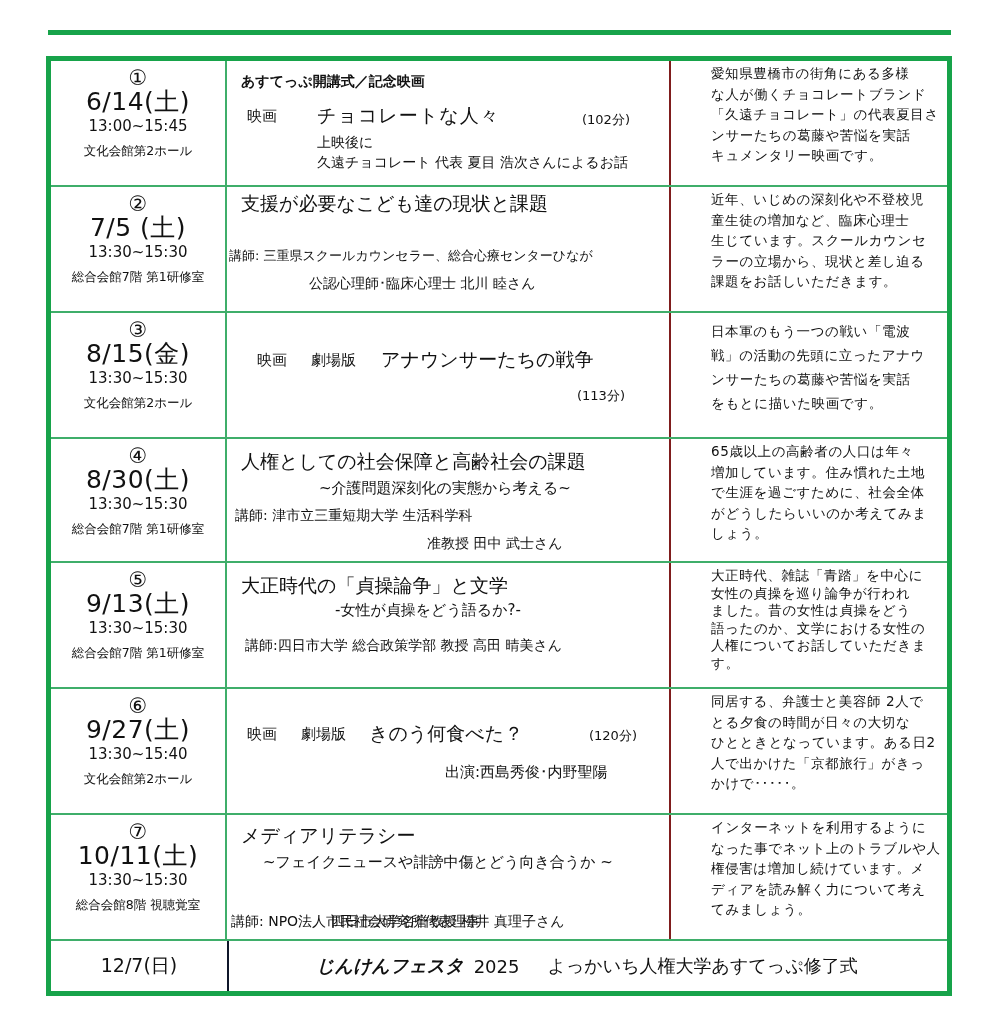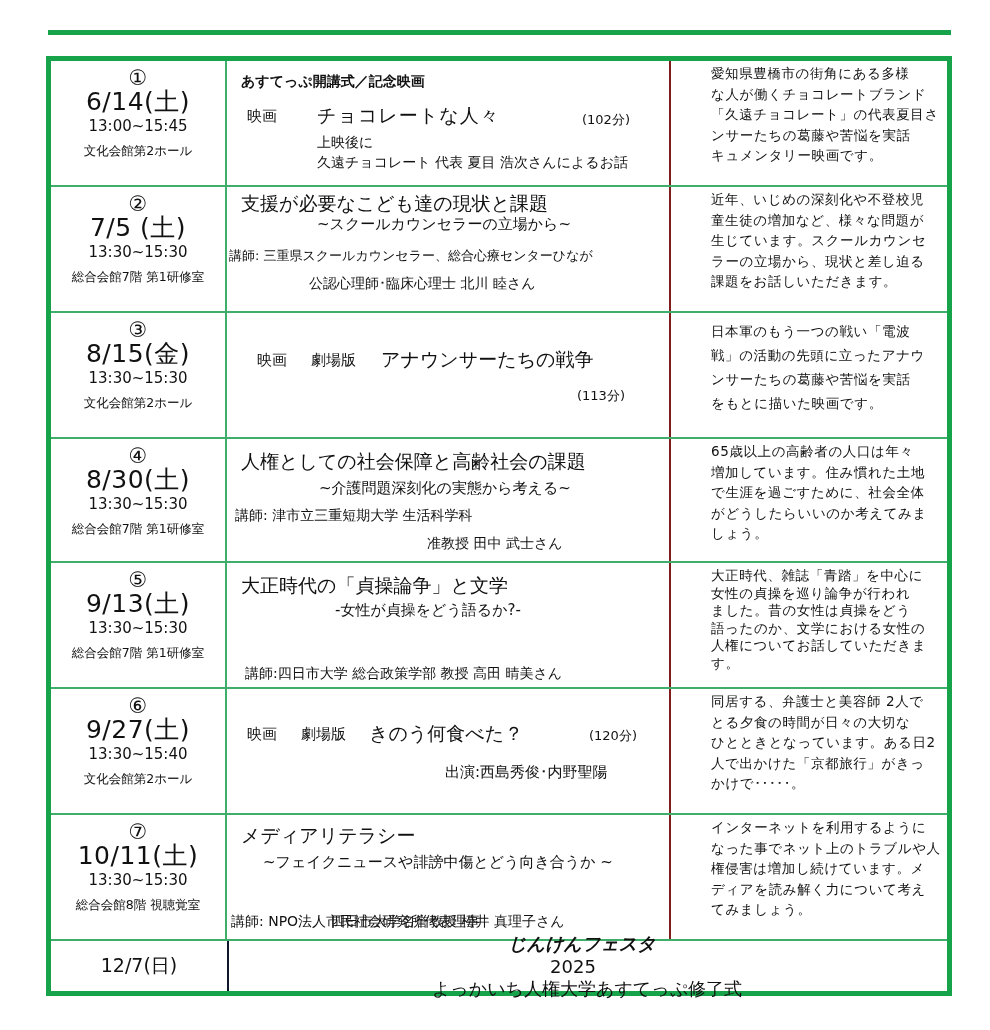--- a/index.html
+++ b/index.html
@@ -18,21 +18,21 @@
   .date { font-size:25px; line-height:26px; letter-spacing:0.5px; }
   .time { font-size:15px; line-height:22px; }
   .venue { font-size:12.5px; line-height:18px; margin-top:5px; }
   .abs { position:absolute; white-space:nowrap; }
   .bold { font-weight:bold; }
   .t-lg { font-size:19px; }
   .t-md { font-size:15px; }
   .t-sm { font-size:14px; }
   .t-xs { font-size:13px; }
   .final-date { position:absolute; left:0; width:176px; top:0; bottom:0; display:flex; align-items:center; justify-content:center; font-size:19px; border-right:2px solid #0f172a; }
-  .final-main { position:absolute; left:176px; right:0; top:0; bottom:0; display:flex; align-items:center; justify-content:center; font-size:18px;flex-direction:column; }
+  .final-main { position:absolute; left:176px; right:0; top:0; bottom:0; display:flex; align-items:center; justify-content:center; font-size:18px; }
   .final-main .fes { font-weight:bold; font-style:italic; margin-right:10px; }
   .final-main .year { margin-right:28px; }
 </style>
 </head>
 <body>
 
 <div class="top-rule"></div>
 
 <div class="schedule">
 
@@ -62,27 +62,26 @@
 
   <div class="row" style="top:126px;height:126px;">
     <div class="cell c-date">
       <div class="num">②</div>
       <div class="date">7/5 (土)</div>
       <div class="time">13:30~15:30</div>
       <div class="venue">総合会館7階 第1研修室</div>
     </div>
     <div class="cell c-main">
       <div class="abs t-lg" style="left:14px;top:4px;">支援が必要なこども達の現状と課題</div>
-      <div class="abs t-md" style="left:90px;top:28px;">~スクールカウンセラーの立場から~</div>
       <div class="abs t-xs" style="left:2px;top:60px;">講師: 三重県スクールカウンセラー、総合心療センターひなが</div>
       <div class="abs t-sm" style="left:82px;top:88px;">公認心理師･臨床心理士  北川  睦さん</div>
     </div>
     <div class="cell c-desc">
       <div>近年、いじめの深刻化や不登校児</div>
-      <div>童生徒の増加など、様々な問題が</div>
+      <div>童生徒の増加など、臨床心理士</div>
       <div>生じています。スクールカウンセ</div>
       <div>ラーの立場から、現状と差し迫る</div>
       <div>課題をお話しいただきます。</div>
     </div>
   </div>
 
   <div class="row" style="top:252px;height:126px;">
     <div class="cell c-date">
       <div class="num">③</div>
       <div class="date">8/15(金)</div>
@@ -128,21 +127,21 @@
   <div class="row" style="top:502px;height:126px;">
     <div class="cell c-date">
       <div class="num">⑤</div>
       <div class="date">9/13(土)</div>
       <div class="time">13:30~15:30</div>
       <div class="venue">総合会館7階 第1研修室</div>
     </div>
     <div class="cell c-main">
       <div class="abs t-lg" style="left:14px;top:10px;">大正時代の「貞操論争」と文学</div>
       <div class="abs t-md" style="left:80px;top:38px;margin-left:28px;">-女性が貞操をどう語るか?-</div>
-      <div class="abs t-sm" style="left:18px;top:74px;margin-top:28px;">講師:四日市大学  総合政策学部  教授   高田  晴美さん</div>
+      <div class="abs t-sm" style="left:18px;top:74px;">講師:四日市大学  総合政策学部  教授   高田  晴美さん</div>
     </div>
     <div class="cell c-desc" style="line-height:17.5px;padding-top:4px;">
       <div>大正時代、雑誌「青踏」を中心に</div>
       <div>女性の貞操を巡り論争が行われ</div>
       <div>ました。昔の女性は貞操をどう</div>
       <div>語ったのか、文学における女性の</div>
       <div>人権についてお話していただきま</div>
       <div>す。</div>
     </div>
   </div>

